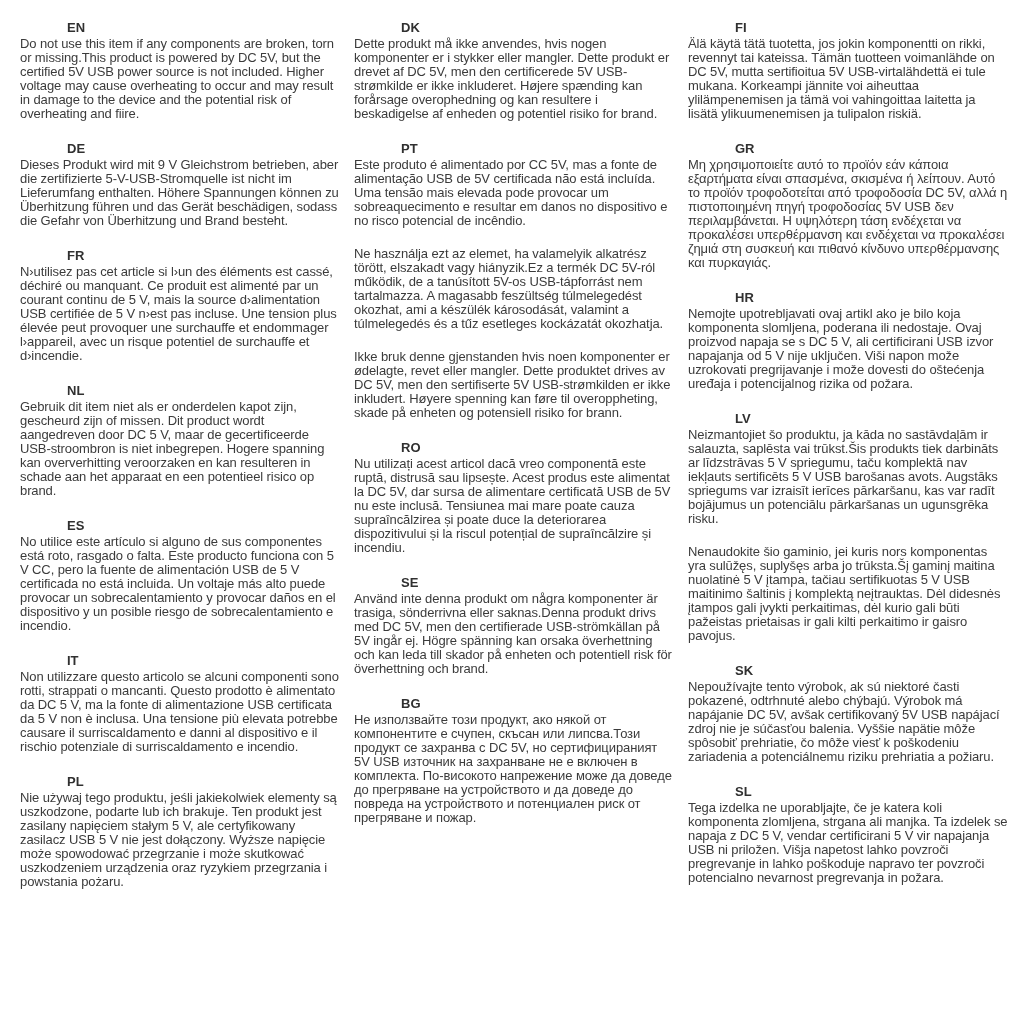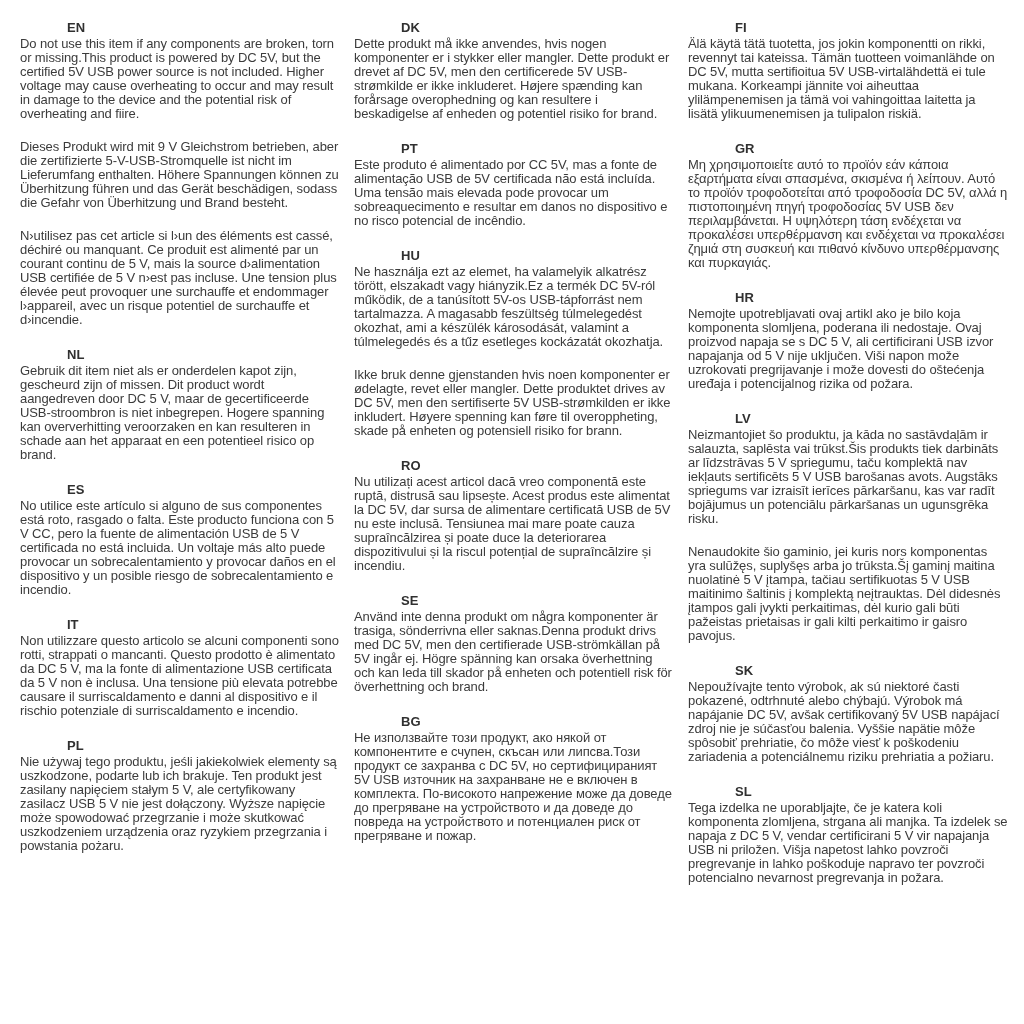--- a/index.html
+++ b/index.html
@@ -46,23 +46,25 @@
 </head>
 <body>
 
 <div class="doc">
   <div class="col">
       <section class="lang-section">
         <h2 class="lang-code">EN</h2>
         <p class="lang-text">Do not use this item if any components are broken, torn or missing.This product is powered by DC 5V, but the certified 5V USB power source is not included. Higher voltage may cause overheating to occur and may result in damage to the device and the potential risk of overheating and fiire.</p>
       </section>
       <section class="lang-section">
+        <h2 class="lang-code">DE</h2>
         <p class="lang-text">Dieses Produkt wird mit 9 V Gleichstrom betrieben, aber die zertifizierte 5-V-USB-Stromquelle ist nicht im Lieferumfang enthalten. Höhere Spannungen können zu Überhitzung führen und das Gerät beschädigen, sodass die Gefahr von Überhitzung und Brand besteht.</p>
       </section>
       <section class="lang-section">
+        <h2 class="lang-code">FR</h2>
         <p class="lang-text">N›utilisez pas cet article si l›un des éléments est cassé, déchiré ou manquant. Ce produit est alimenté par un courant continu de 5 V, mais la source d›alimentation USB certifiée de 5 V n›est pas incluse. Une tension plus élevée peut provoquer une surchauffe et endommager l›appareil, avec un risque potentiel de surchauffe et d›incendie.</p>
       </section>
       <section class="lang-section">
         <h2 class="lang-code">NL</h2>
         <p class="lang-text">Gebruik dit item niet als er onderdelen kapot zijn, gescheurd zijn of missen. Dit product wordt aangedreven door DC 5 V, maar de gecertificeerde USB-stroombron is niet inbegrepen. Hogere spanning kan oververhitting veroorzaken en kan resulteren in schade aan het apparaat en een potentieel risico op brand.</p>
       </section>
       <section class="lang-section">
         <h2 class="lang-code">ES</h2>
         <p class="lang-text">No utilice este artículo si alguno de sus componentes está roto, rasgado o falta. Este producto funciona con 5 V CC, pero la fuente de alimentación USB de 5 V certificada no está incluida. Un voltaje más alto puede provocar un sobrecalentamiento y provocar daños en el dispositivo y un posible riesgo de sobrecalentamiento e incendio.</p>
       </section>
@@ -78,21 +80,20 @@
   <div class="col">
       <section class="lang-section">
         <h2 class="lang-code">DK</h2>
         <p class="lang-text">Dette produkt må ikke anvendes, hvis nogen komponenter er i stykker eller mangler. Dette produkt er drevet af DC 5V, men den certificerede 5V USB-strømkilde er ikke inkluderet. Højere spænding kan forårsage overophedning og kan resultere i beskadigelse af enheden og potentiel risiko for brand.</p>
       </section>
       <section class="lang-section">
         <h2 class="lang-code">PT</h2>
         <p class="lang-text">Este produto é alimentado por CC 5V, mas a fonte de alimentação USB de 5V certificada não está incluída. Uma tensão mais elevada pode provocar um sobreaquecimento e resultar em danos no dispositivo e no risco potencial de incêndio.</p>
       </section>
       <section class="lang-section">
-        <h2 class="lang-code">HU</h2>
         <p class="lang-text">Ne használja ezt az elemet, ha valamelyik alkatrész törött, elszakadt vagy hiányzik.Ez a termék DC 5V-ról működik, de a tanúsított 5V-os USB-tápforrást nem tartalmazza. A magasabb feszültség túlmelegedést okozhat, ami a készülék károsodását, valamint a túlmelegedés és a tűz esetleges kockázatát okozhatja.</p>
       </section>
       <section class="lang-section">
         <p class="lang-text">Ikke bruk denne gjenstanden hvis noen komponenter er ødelagte, revet eller mangler. Dette produktet drives av DC 5V, men den sertifiserte 5V USB-strømkilden er ikke inkludert. Høyere spenning kan føre til overoppheting, skade på enheten og potensiell risiko for brann.</p>
       </section>
       <section class="lang-section">
         <h2 class="lang-code">RO</h2>
         <p class="lang-text">Nu utilizați acest articol dacă vreo componentă este ruptă, distrusă sau lipsește. Acest produs este alimentat la DC 5V, dar sursa de alimentare certificată USB de 5V nu este inclusă. Tensiunea mai mare poate cauza supraîncălzirea și poate duce la deteriorarea dispozitivului și la riscul potențial de supraîncălzire și incendiu.</p>
       </section>
       <section class="lang-section">

